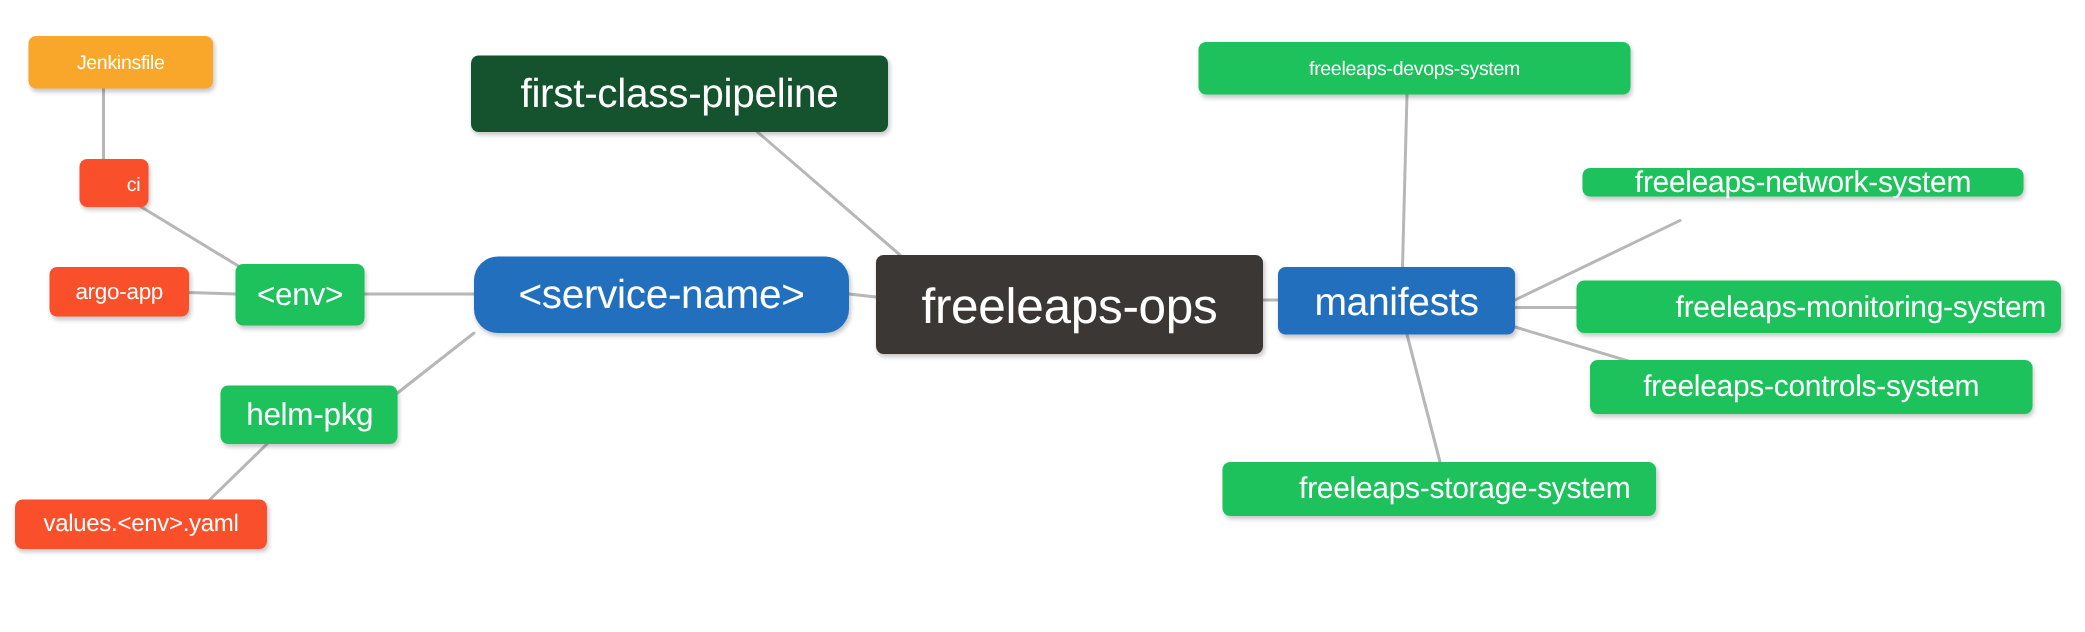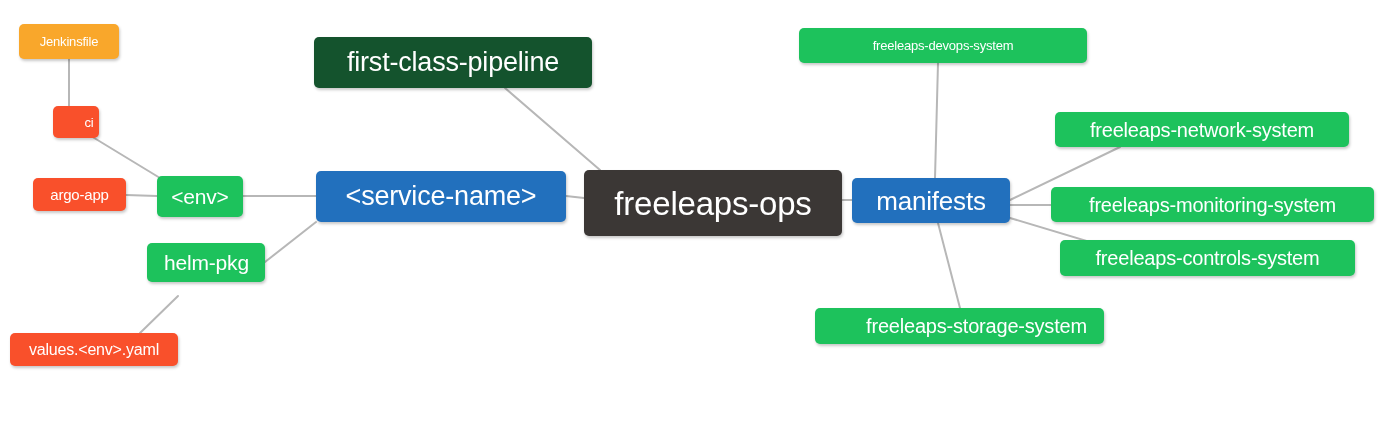--- a/index.html
+++ b/index.html
@@ -58,57 +58,57 @@
       <line x1="505" y1="88" x2="600" y2="170" stroke="#b7b7b7" stroke-width="2" stroke-linecap="round"></line>
       <line x1="566" y1="196" x2="584" y2="198" stroke="#b7b7b7" stroke-width="2" stroke-linecap="round"></line>
       <line x1="842" y1="200" x2="852" y2="200" stroke="#b7b7b7" stroke-width="2" stroke-linecap="round"></line>
       <line x1="935" y1="178" x2="938" y2="63" stroke="#b7b7b7" stroke-width="2" stroke-linecap="round"></line>
       <line x1="1010" y1="200" x2="1120" y2="147" stroke="#b7b7b7" stroke-width="2" stroke-linecap="round"></line>
       <line x1="1010" y1="205" x2="1051" y2="205" stroke="#b7b7b7" stroke-width="2" stroke-linecap="round"></line>
       <line x1="1010" y1="218" x2="1140" y2="257" stroke="#b7b7b7" stroke-width="2" stroke-linecap="round"></line>
       <line x1="938" y1="223" x2="960" y2="308" stroke="#b7b7b7" stroke-width="2" stroke-linecap="round"></line>
     </svg>
   <div id="nodes">
-      <div class="node" style="left: 19px; top: 24px; width: 100px; height: 35px; background: rgb(249, 167, 43); font-size: 13px;">
+      <div class="node" style="left: 19px; top: 24px; width: 123px; height: 35px; background: rgb(249, 167, 43); font-size: 13px;">
         <span class="node-label">Jenkinsfile</span>
       </div>
       <div class="node" style="left: 53px; top: 106px; width: 33px; height: 32px; background: rgb(249, 80, 43); font-size: 13px; padding-left: 36px;">
         <span class="node-label">ci</span>
       </div>
       <div class="node" style="left: 33px; top: 178px; width: 93px; height: 33px; background: rgb(249, 80, 43); font-size: 15px;">
         <span class="node-label">argo-app</span>
       </div>
       <div class="node" style="left: 157px; top: 176px; width: 86px; height: 41px; background: rgb(29, 194, 92); font-size: 21px;">
         <span class="node-label">&lt;env&gt;</span>
       </div>
-      <div class="node" style="left: 147px; top: 243px; width: 118px; height: 39px; background: rgb(29, 194, 92); font-size: 21px; padding-left: 11px;">
+      <div class="node" style="left: 147px; top: 257px; width: 118px; height: 39px; background: rgb(29, 194, 92); font-size: 21px; padding-left: 11px;">
         <span class="node-label">helm-pkg</span>
       </div>
       <div class="node" style="left: 10px; top: 333px; width: 168px; height: 33px; background: rgb(249, 80, 43); font-size: 16px;">
         <span class="node-label">values.&lt;env&gt;.yaml</span>
       </div>
       <div class="node" style="left: 314px; top: 37px; width: 278px; height: 51px; background: #14532d; font-size: 27px;">
         <span class="node-label">first-class-pipeline</span>
       </div>
-      <div class="node" style="left: 316px; top: 171px; width: 250px; height: 51px; background: rgb(34, 112, 189); font-size: 27px;">
+      <div class="node" style="left: 316px; top: 171px; width: 250px; height: 51px; background: rgb(34, 112, 189); font-size: 27px; border-radius: 16px;">
         <span class="node-label">&lt;service-name&gt;</span>
       </div>
       <div class="node" style="left: 584px; top: 170px; width: 258px; height: 66px; background: rgb(59, 55, 53); font-size: 33px;">
         <span class="node-label">freeleaps-ops</span>
       </div>
       <div class="node" style="left: 852px; top: 178px; width: 158px; height: 45px; background: rgb(34, 112, 189); font-size: 26px;">
         <span class="node-label">manifests</span>
       </div>
       <div class="node" style="left: 799px; top: 28px; width: 288px; height: 35px; background: rgb(29, 194, 92); font-size: 13px;">
         <span class="node-label">freeleaps-devops-system</span>
       </div>
-      <div class="node" style="left: 1055px; top: 112px; width: 294px; height: 35px; background: rgb(29, 194, 92); font-size: 20px;">
+      <div class="node" style="left: 1055px; top: 112px; width: 294px; height: 19px; background: rgb(29, 194, 92); font-size: 20px;">
         <span class="node-label">freeleaps-network-system</span>
       </div>
-      <div class="node" style="left: 1051px; top: 187px; width: 323px; height: 35px; background: rgb(29, 194, 92); font-size: 20px;">
+      <div class="node" style="left: 1051px; top: 187px; width: 323px; height: 35px; background: rgb(29, 194, 92); font-size: 20px; justify-content: flex-end;">
         <span class="node-label">freeleaps-monitoring-system</span>
       </div>
       <div class="node" style="left: 1060px; top: 240px; width: 295px; height: 36px; background: rgb(29, 194, 92); font-size: 20px;">
         <span class="node-label">freeleaps-controls-system</span>
       </div>
       <div class="node" style="left: 815px; top: 308px; width: 289px; height: 36px; background: rgb(29, 194, 92); font-size: 20px; padding-left: 44px;">
         <span class="node-label">freeleaps-storage-system</span>
       </div>
     </div>
 </div>

